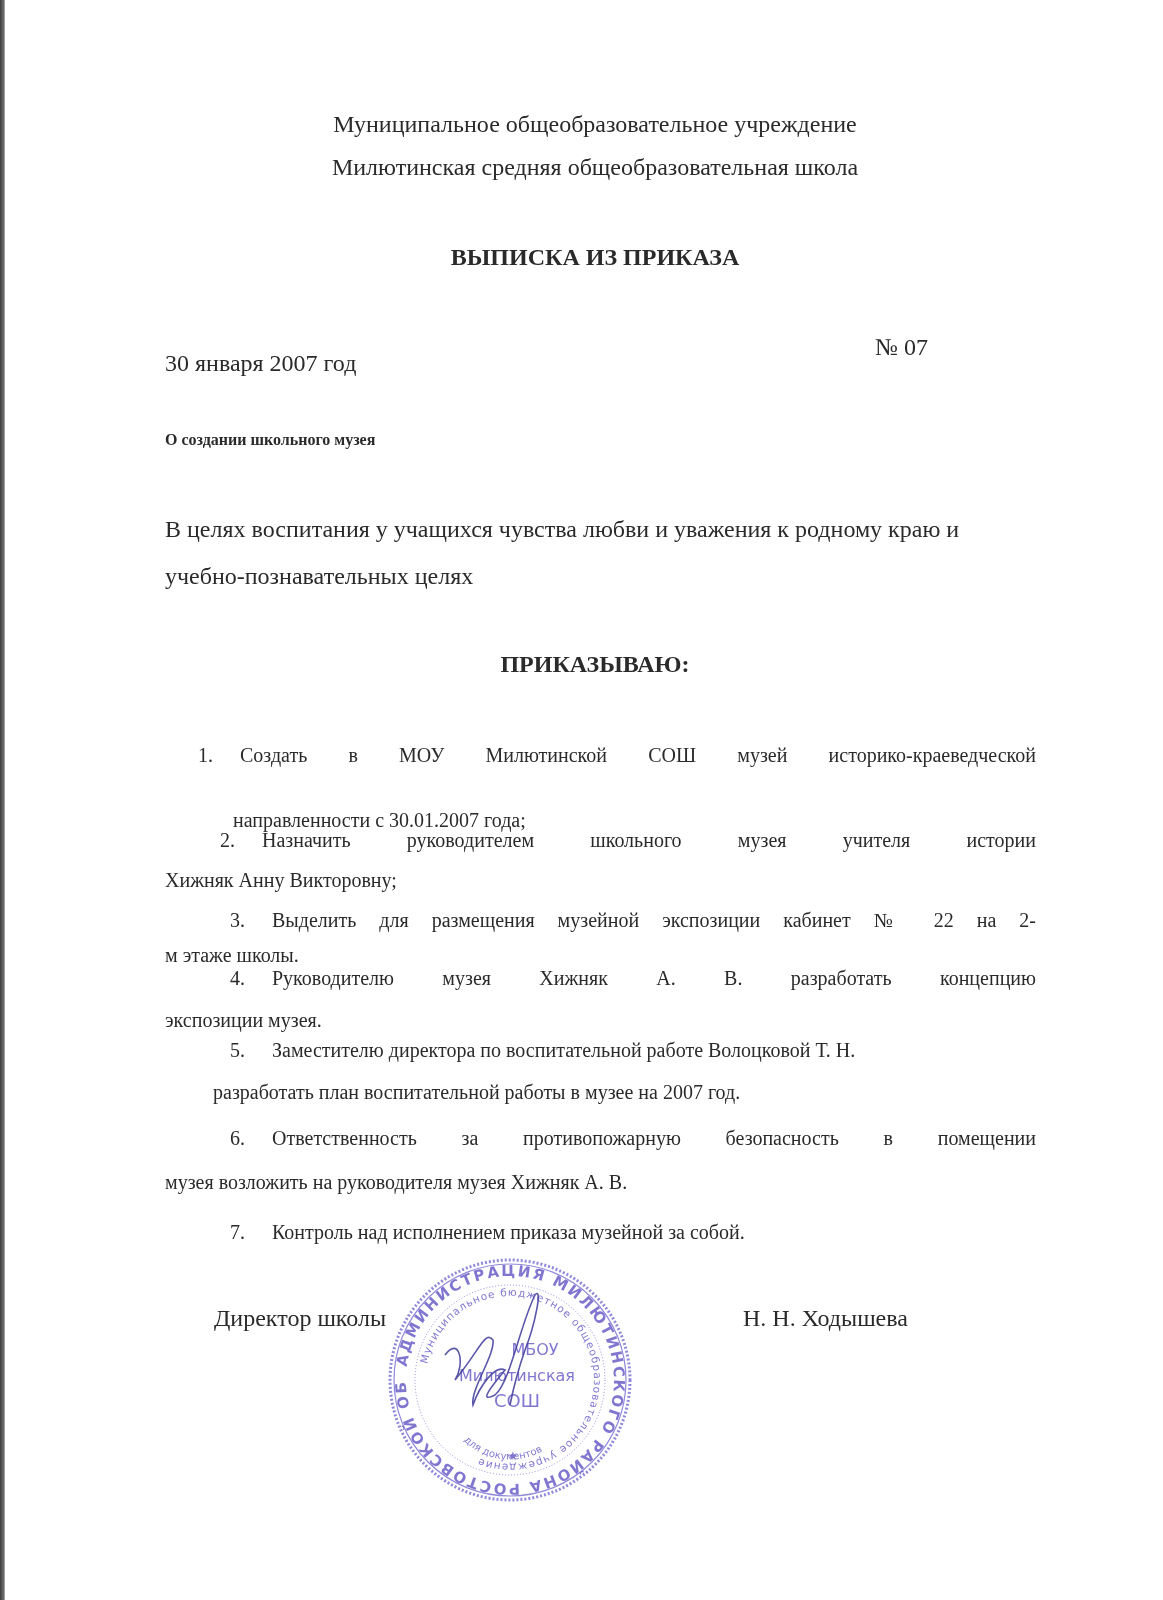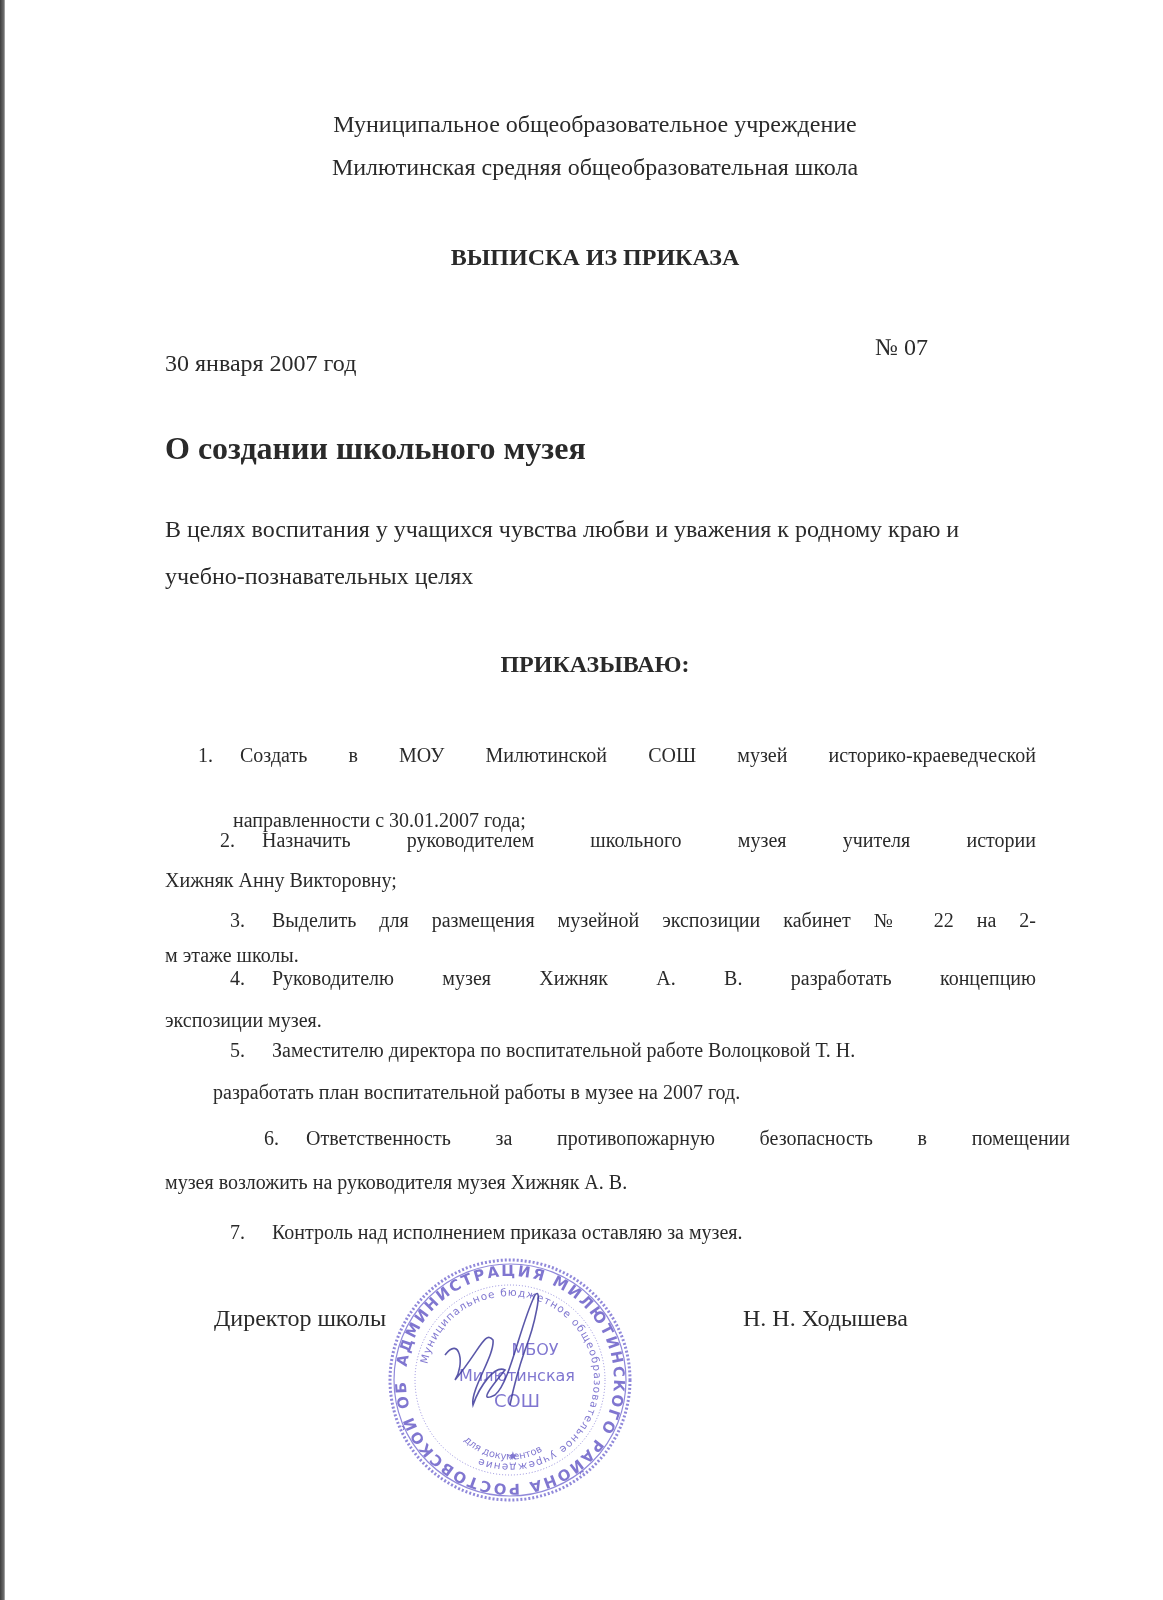--- a/index.html
+++ b/index.html
@@ -17,41 +17,41 @@
     .center { left: 0; width: 1190px; text-align: center; }
     .bold { font-weight: bold; }
 
     #org1 { top: 112px; }
     #org2 { top: 155px; }
     #title { top: 245px; font-size: 24px; }
 
     #date { top: 351px; left: 165px; }
     #number { top: 335px; left: 875px; }
 
-    #subject { top: 432px; left: 165px; font-size: 32px; }
+    #subject { top: 432px; left: 165px; font-size: 16px; }
 
     #pre1 { top: 517px; left: 165px; }
     #pre2 { top: 564px; left: 165px; }
 
     #order-word { top: 652px; font-size: 24px; }
 
     .item { position: absolute; left: 165px; width: 870px; font-size: 20px; line-height: 1; }
     .just { text-align: justify; text-align-last: justify; }
 
     #it1a { top: 745px; left: 198px; width: 838px; }
     #it1b { top: 790px; left: 233px; margin-top: 20px; }
     #it2a { top: 830px; left: 220px; width: 816px; }
     #it2b { top: 870px; }
     #it3a { top: 910px; left: 230px; width: 806px; }
     #it3b { top: 945px; }
     #it4a { top: 968px; left: 230px; width: 806px; }
     #it4b { top: 1010px; }
     #it5a { top: 1040px; left: 230px; }
     #it5b { top: 1082px; margin-left: 48px; }
-    #it6a { top: 1128px; left: 230px; width: 806px; margin-left: 34px; }
+    #it6a { top: 1128px; left: 230px; width: 806px; }
     #it6b { top: 1172px; }
     #it7a { top: 1222px; left: 230px; }
 
     .num { display: inline-block; width: 42px; }
 
     #director-label { top: 1306px; left: 170px; margin-left: 44px; }
     #director-name { top: 1306px; left: 743px; }
 
     .stamp {
       position: absolute; left: 385px; top: 1255px; width: 250px; height: 250px;
@@ -87,21 +87,21 @@
 
 <div id="it4a" class="item just"><span class="num">4.</span><span>Руководителю музея Хижняк А. В. разработать концепцию</span></div>
 <div id="it4b" class="item">экспозиции музея.</div>
 
 <div id="it5a" class="item"><span class="num">5.</span><span>Заместителю директора по воспитательной работе Волоцковой Т. Н.</span></div>
 <div id="it5b" class="item">разработать план воспитательной работы в музее на 2007 год.</div>
 
 <div id="it6a" class="item just"><span class="num">6.</span><span>Ответственность за противопожарную безопасность в помещении</span></div>
 <div id="it6b" class="item">музея возложить на руководителя музея Хижняк А. В.</div>
 
-<div id="it7a" class="item"><span class="num">7.</span><span>Контроль над исполнением приказа оставляю за музея.</span></div>
+<div id="it7a" class="item"><span class="num">7.</span><span>Контроль над исполнением приказа музейной за собой.</span></div>
 
 <div id="director-label" class="line">Директор школы</div>
 <div id="director-name" class="line">Н. Н. Ходышева</div>
 
 <svg class="stamp" viewBox="0 0 250 250">
   <defs>
     <path id="ring-outer" d="M125,125 m-104,0 a104,104 0 1,1 208,0 a104,104 0 1,1 -208,0"></path>
     <path id="ring-mid" d="M125,125 m-84,0 a84,84 0 1,1 168,0 a84,84 0 1,1 -168,0"></path>
     <path id="ring-bottom" d="M60,150 a66,66 0 0,0 130,0"></path>
   </defs>

